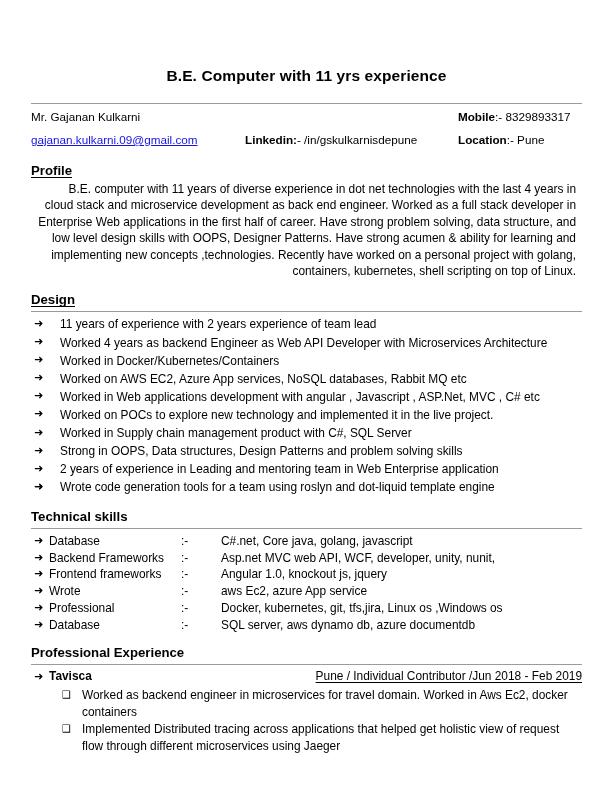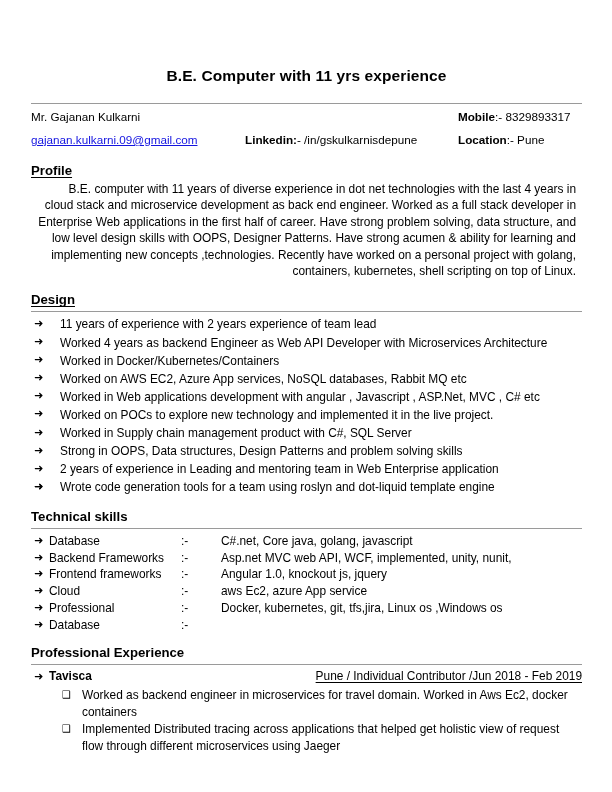--- a/index.html
+++ b/index.html
@@ -259,44 +259,45 @@
         <li>
           <span class="bullet">➜</span>
           <span class="sk-label">Database</span>
           <span class="sk-sep">:-</span>
           <span class="sk-value">C#.net, Core java, golang, javascript</span>
         </li>
         <li>
           <span class="bullet">➜</span>
           <span class="sk-label">Backend Frameworks</span>
           <span class="sk-sep">:-</span>
-          <span class="sk-value">Asp.net MVC web API, WCF, implemented, unity, nunit,</span>
+          <span class="sk-value">Asp.net MVC web API, WCF, developer, unity, nunit,</span>
         </li>
         <li>
           <span class="bullet">➜</span>
           <span class="sk-label">Frontend frameworks</span>
           <span class="sk-sep">:-</span>
           <span class="sk-value">Angular 1.0, knockout js, jquery</span>
         </li>
         <li>
           <span class="bullet">➜</span>
-          <span class="sk-label">Cloud</span>
+          <span class="sk-label">Wrote</span>
           <span class="sk-sep">:-</span>
           <span class="sk-value">aws Ec2, azure App service</span>
         </li>
         <li>
           <span class="bullet">➜</span>
           <span class="sk-label">Professional</span>
           <span class="sk-sep">:-</span>
           <span class="sk-value">Docker, kubernetes, git, tfs,jira, Linux os ,Windows os</span>
         </li>
         <li>
           <span class="bullet">➜</span>
           <span class="sk-label">Database</span>
           <span class="sk-sep">:-</span>
+          <span class="sk-value">SQL server, aws dynamo db, azure documentdb</span>
         </li>
       </ul>
     </div>
 
     <div class="section">
       <div class="sec-head head-gap-prof"><span class="txt">Professional Experience</span></div>
       <hr class="rule rule-sec">
 
       <div class="exp-entry">
         <div class="exp-head">

